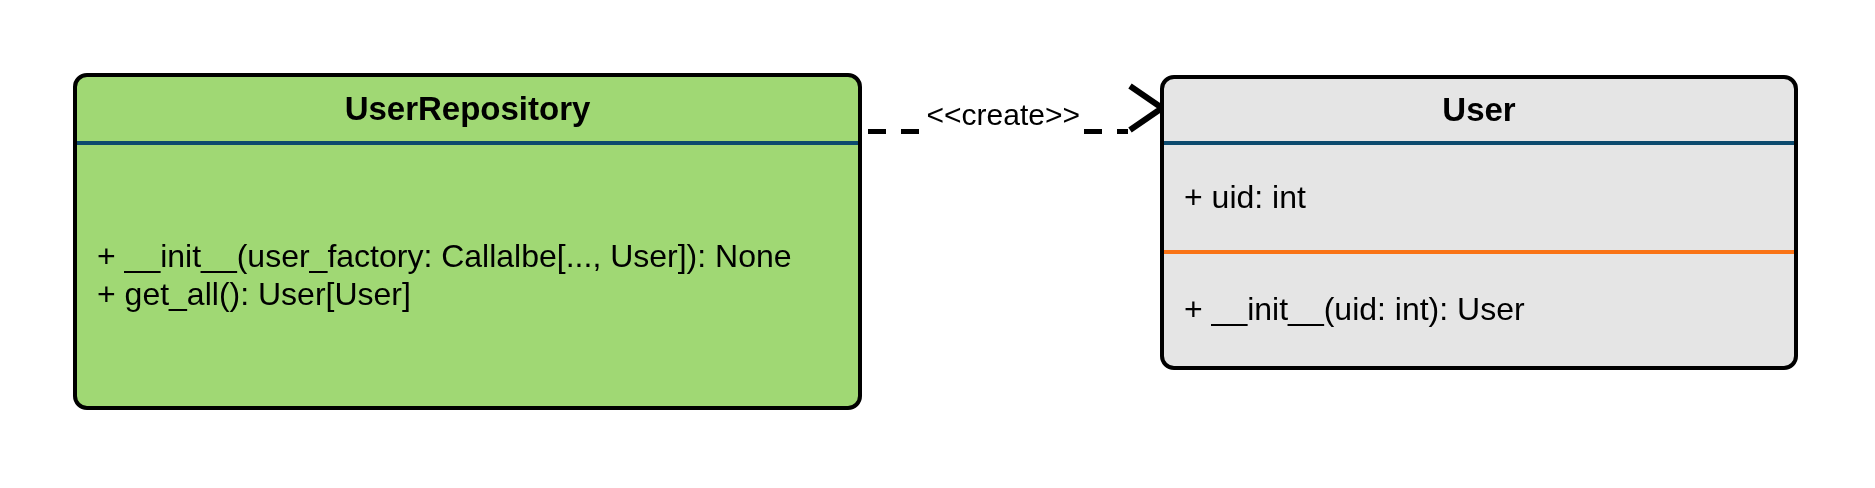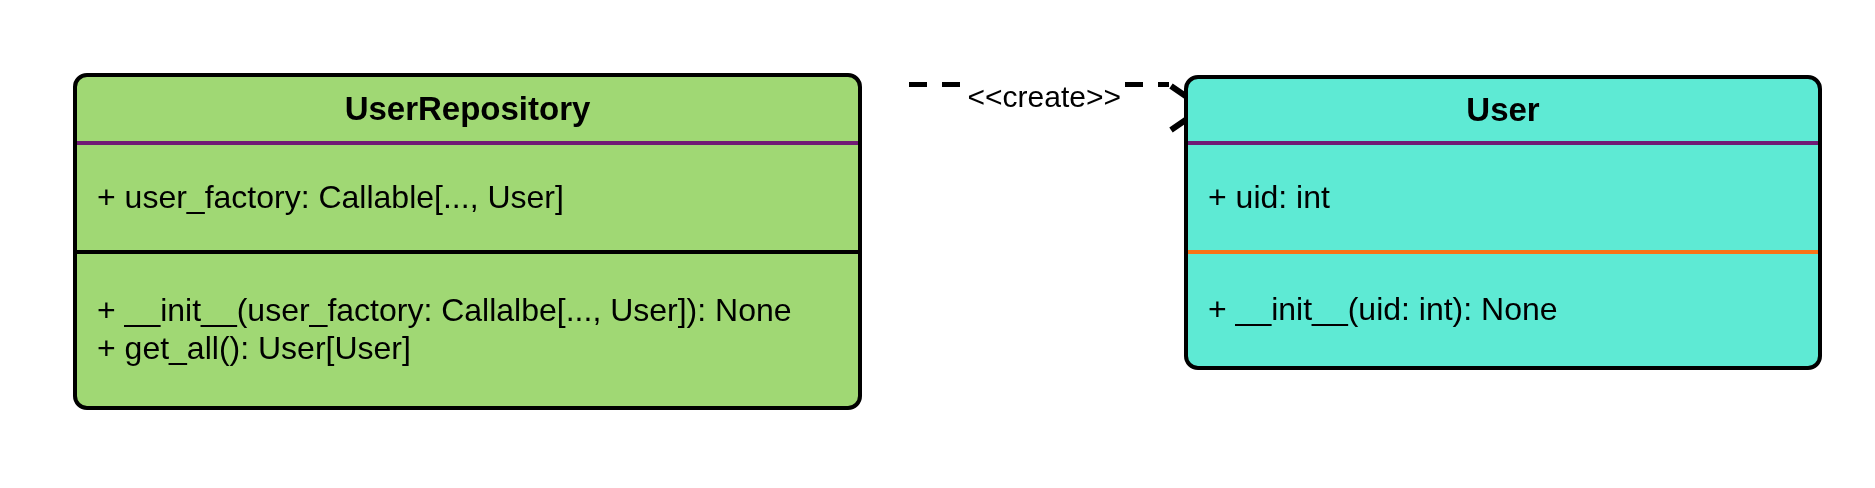--- a/index.html
+++ b/index.html
@@ -40,44 +40,44 @@
   .compartment {
     box-sizing: border-box;
     display: flex;
     flex-direction: column;
     justify-content: center;
     padding: 0 20px;
     font-size: 32px;
     line-height: 1.18;
   }
   .compartment.title {
-    border-bottom: 4px solid #701a75;
+    border-bottom: 4px solid #0c4a6e;
     align-items: center;
     font-weight: bold;
     font-size: 33px;
     padding: 0;
   }
   .repo .compartment.title  { flex: 0 0 68px; }
   .repo .compartment.attrs  { flex: 0 0 109px; border-bottom: 4px solid #000000; }
   .repo .compartment.methods{ flex: 1 1 auto; }
   .user .compartment.title  { flex: 0 0 66px; }
   .user .compartment.attrs  { flex: 0 0 109px; border-bottom: 4px solid #f97316; }
   .user .compartment.methods{ flex: 1 1 auto; }
   .member-line {
     white-space: nowrap;
   }
   
   .relationship {
     position: absolute;
-    left: 909px;
+    left: 868px;
     top: 82px;
     width: 298px;
     height: 52px;
     display: flex;
-    align-items: flex-start;
+    align-items: flex-end;
   }
   .dash-seg {
     height: 5px;
     background: repeating-linear-gradient(90deg, #000 0px, #000 18px, transparent 18px, transparent 33px);
   }
   .dash-seg.left  { flex: 1 1 auto; }
   .dash-seg.right { flex: 0 0 44px; }
   .rel-label {
     flex: 0 0 auto;
     font-size: 30px;
@@ -93,43 +93,40 @@
 </style>
 </head>
 <body>
 
 <div class="canvas">
 
   <div class="uml-class repo" style="background: rgb(160, 216, 116);">
     <div class="compartment title">
       <span>UserRepository</span>
     </div>
-    <div class="compartment attrs">
-      <div class="member-line">+ user_factory: Callable[..., User]</div>
-    </div>
     <div class="compartment methods">
       <div class="member-line">+ __init__(user_factory: Callalbe[..., User]): None</div>
       <div class="member-line">+ get_all(): User[User]</div>
     </div>
   </div>
 
   <div class="relationship">
     <div class="dash-seg left"></div>
     <div class="rel-label">&lt;&lt;create&gt;&gt;</div>
     <div class="dash-seg right"></div>
     <svg class="arrowhead" width="40" height="52" viewBox="0 0 40 52">
       <polyline points="4,4 36,26 4,48" fill="none" stroke="#000000" stroke-width="6" stroke-linejoin="miter"></polyline>
     </svg>
   </div>
 
-  <div class="uml-class user" style="background: #5eead4; margin-left: 24px;">
+  <div class="uml-class user" style="background: #e5e5e5;">
     <div class="compartment title">
       <span>User</span>
     </div>
     <div class="compartment attrs">
       <div class="member-line">+ uid: int</div>
     </div>
     <div class="compartment methods">
-      <div class="member-line">+ __init__(uid: int): None</div>
+      <div class="member-line">+ __init__(uid: int): User</div>
     </div>
   </div>
 
 </div>
 
 </body></html>

